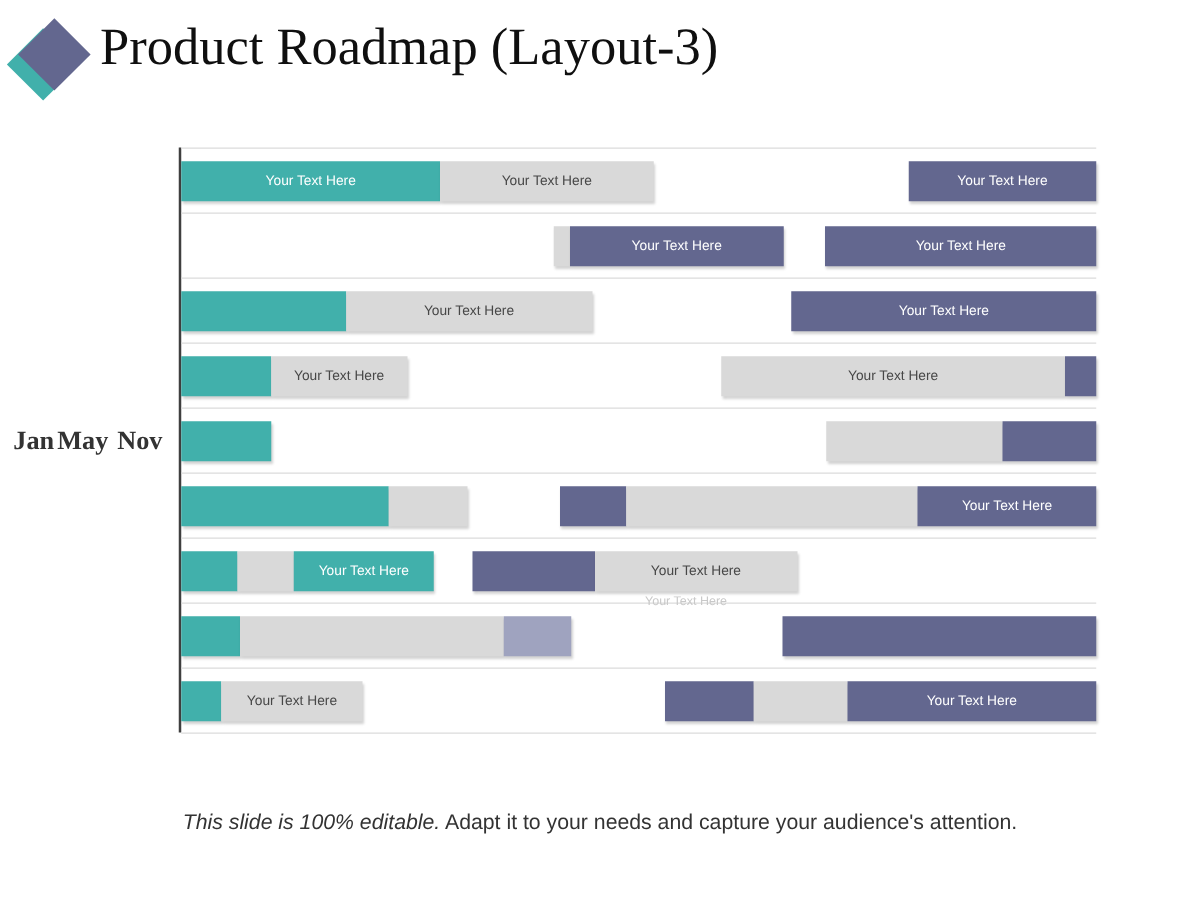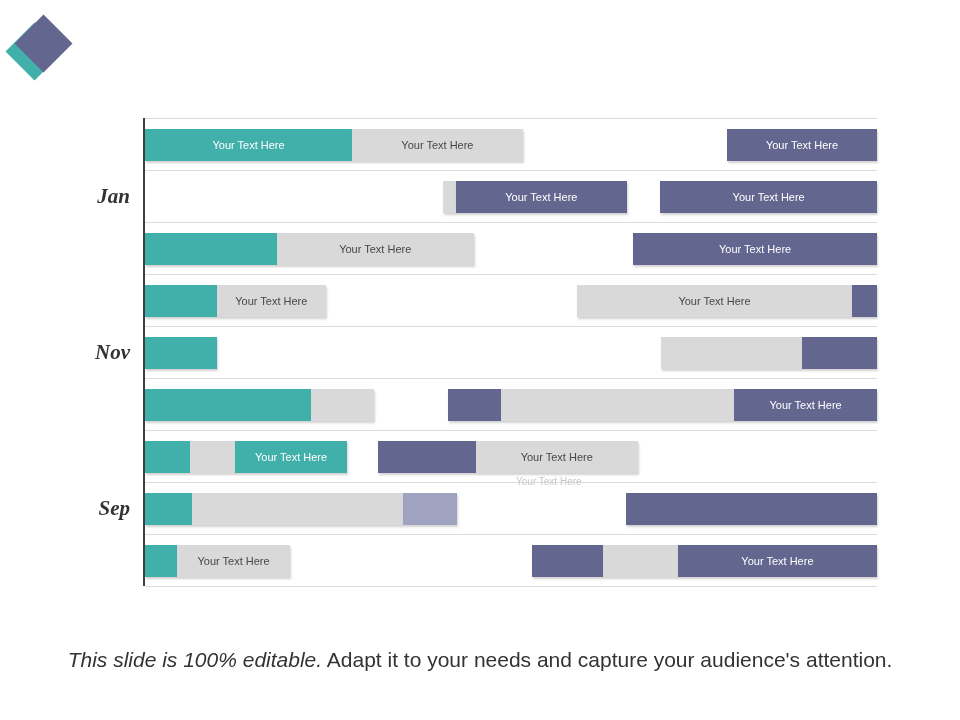--- a/index.html
+++ b/index.html
@@ -11,53 +11,54 @@
   .diamond-icon{position:absolute;left:4px;top:6px;width:72px;height:72px;}
   .diamond{position:absolute;width:41px;height:41px;transform:rotate(45deg);}
   .diamond.teal{left:10px;top:25px;background:var(--teal);}
   .diamond.purple{left:19px;top:17px;background:var(--purple);}
   h1.title{position:absolute;left:80px;top:15px;margin:0;
     font-family:"Liberation Serif",serif;font-weight:400;font-size:42px;line-height:1.1;
     color:var(--title-text);letter-spacing:0px;}
 
   
   .month-col{position:absolute;left:0;top:118px;width:130px;height:468px;
-    display:flex;flex-direction:column;font-style:italic;}
+    display:flex;flex-direction:row;}
   .month-label{flex:1;display:flex;align-items:center;justify-content:flex-end;
     font-family:"Liberation Serif",serif;font-weight:700;font-size:21px;color:var(--month-text);}
   .plot{position:absolute;left:145px;top:118px;width:732px;height:468px;
     display:flex;flex-direction:column;border-top:1px solid var(--separator);}
   .axis{position:absolute;left:143px;top:118px;width:2px;height:468px;background:var(--axis);}
   .row{position:relative;flex:1;border-bottom:1px solid var(--separator);}
   .seg{position:absolute;top:50%;transform:translateY(-50%);height:32px;
     display:flex;align-items:center;justify-content:center;
     font-size:11px;white-space:nowrap;overflow:hidden;
     box-shadow:1px 2px 2px rgba(0,0,0,0.18);}
 
   .ghost{position:absolute;left:516px;top:476px;font-size:10px;color:var(--ghost-text);}
 
   
   .footer{position:absolute;left:0;right:0;top:648px;margin:0;text-align:center;
-    font-size:21px;color:var(--footer-text);}
+    font-size:17px;color:var(--footer-text);}
   .footer em{font-style:italic;}
 </style>
 </head>
 <body style="--teal: #41b0ab; --purple: #63678f; --light-purple: #9fa3bf; --gray: #d9d9d9; --axis: #3f3f3f; --separator: #dcdcdc; --label-on-dark: #ffffff; --label-on-gray: #474747; --title-text: #0f0f0f; --month-text: #333333; --footer-text: #333333; --ghost-text: #c9c9c9;">
 
 <div class="slide">
 
   <div class="diamond-icon">
     <div class="diamond teal"></div>
     <div class="diamond purple"></div>
   </div>
+  <h1 class="title">Product Roadmap (Layout-3)</h1>
 
   <div class="month-col" id="months">
       <div class="month-label">Jan</div>
+      <div class="month-label">May</div>
       <div class="month-label">Nov</div>
-      <div class="month-label">Sep</div>
     </div>
   <div class="axis"></div>
   <div class="plot" id="plot">
       <div class="row">
         <div class="seg" style="left: 0%; width: 28.3%; background: rgb(65, 176, 171); color: rgb(255, 255, 255);">Your Text Here</div>
         <div class="seg" style="left: 28.3%; width: 23.3%; background: rgb(217, 217, 217); color: rgb(71, 71, 71);">Your Text Here</div>
         <div class="seg" style="left: 79.5%; width: 20.5%; background: rgb(99, 103, 143); color: rgb(255, 255, 255);">Your Text Here</div>
       </div>
       <div class="row">
         <div class="seg" style="left: 40.7%; width: 1.8%; background: rgb(217, 217, 217);"></div>

